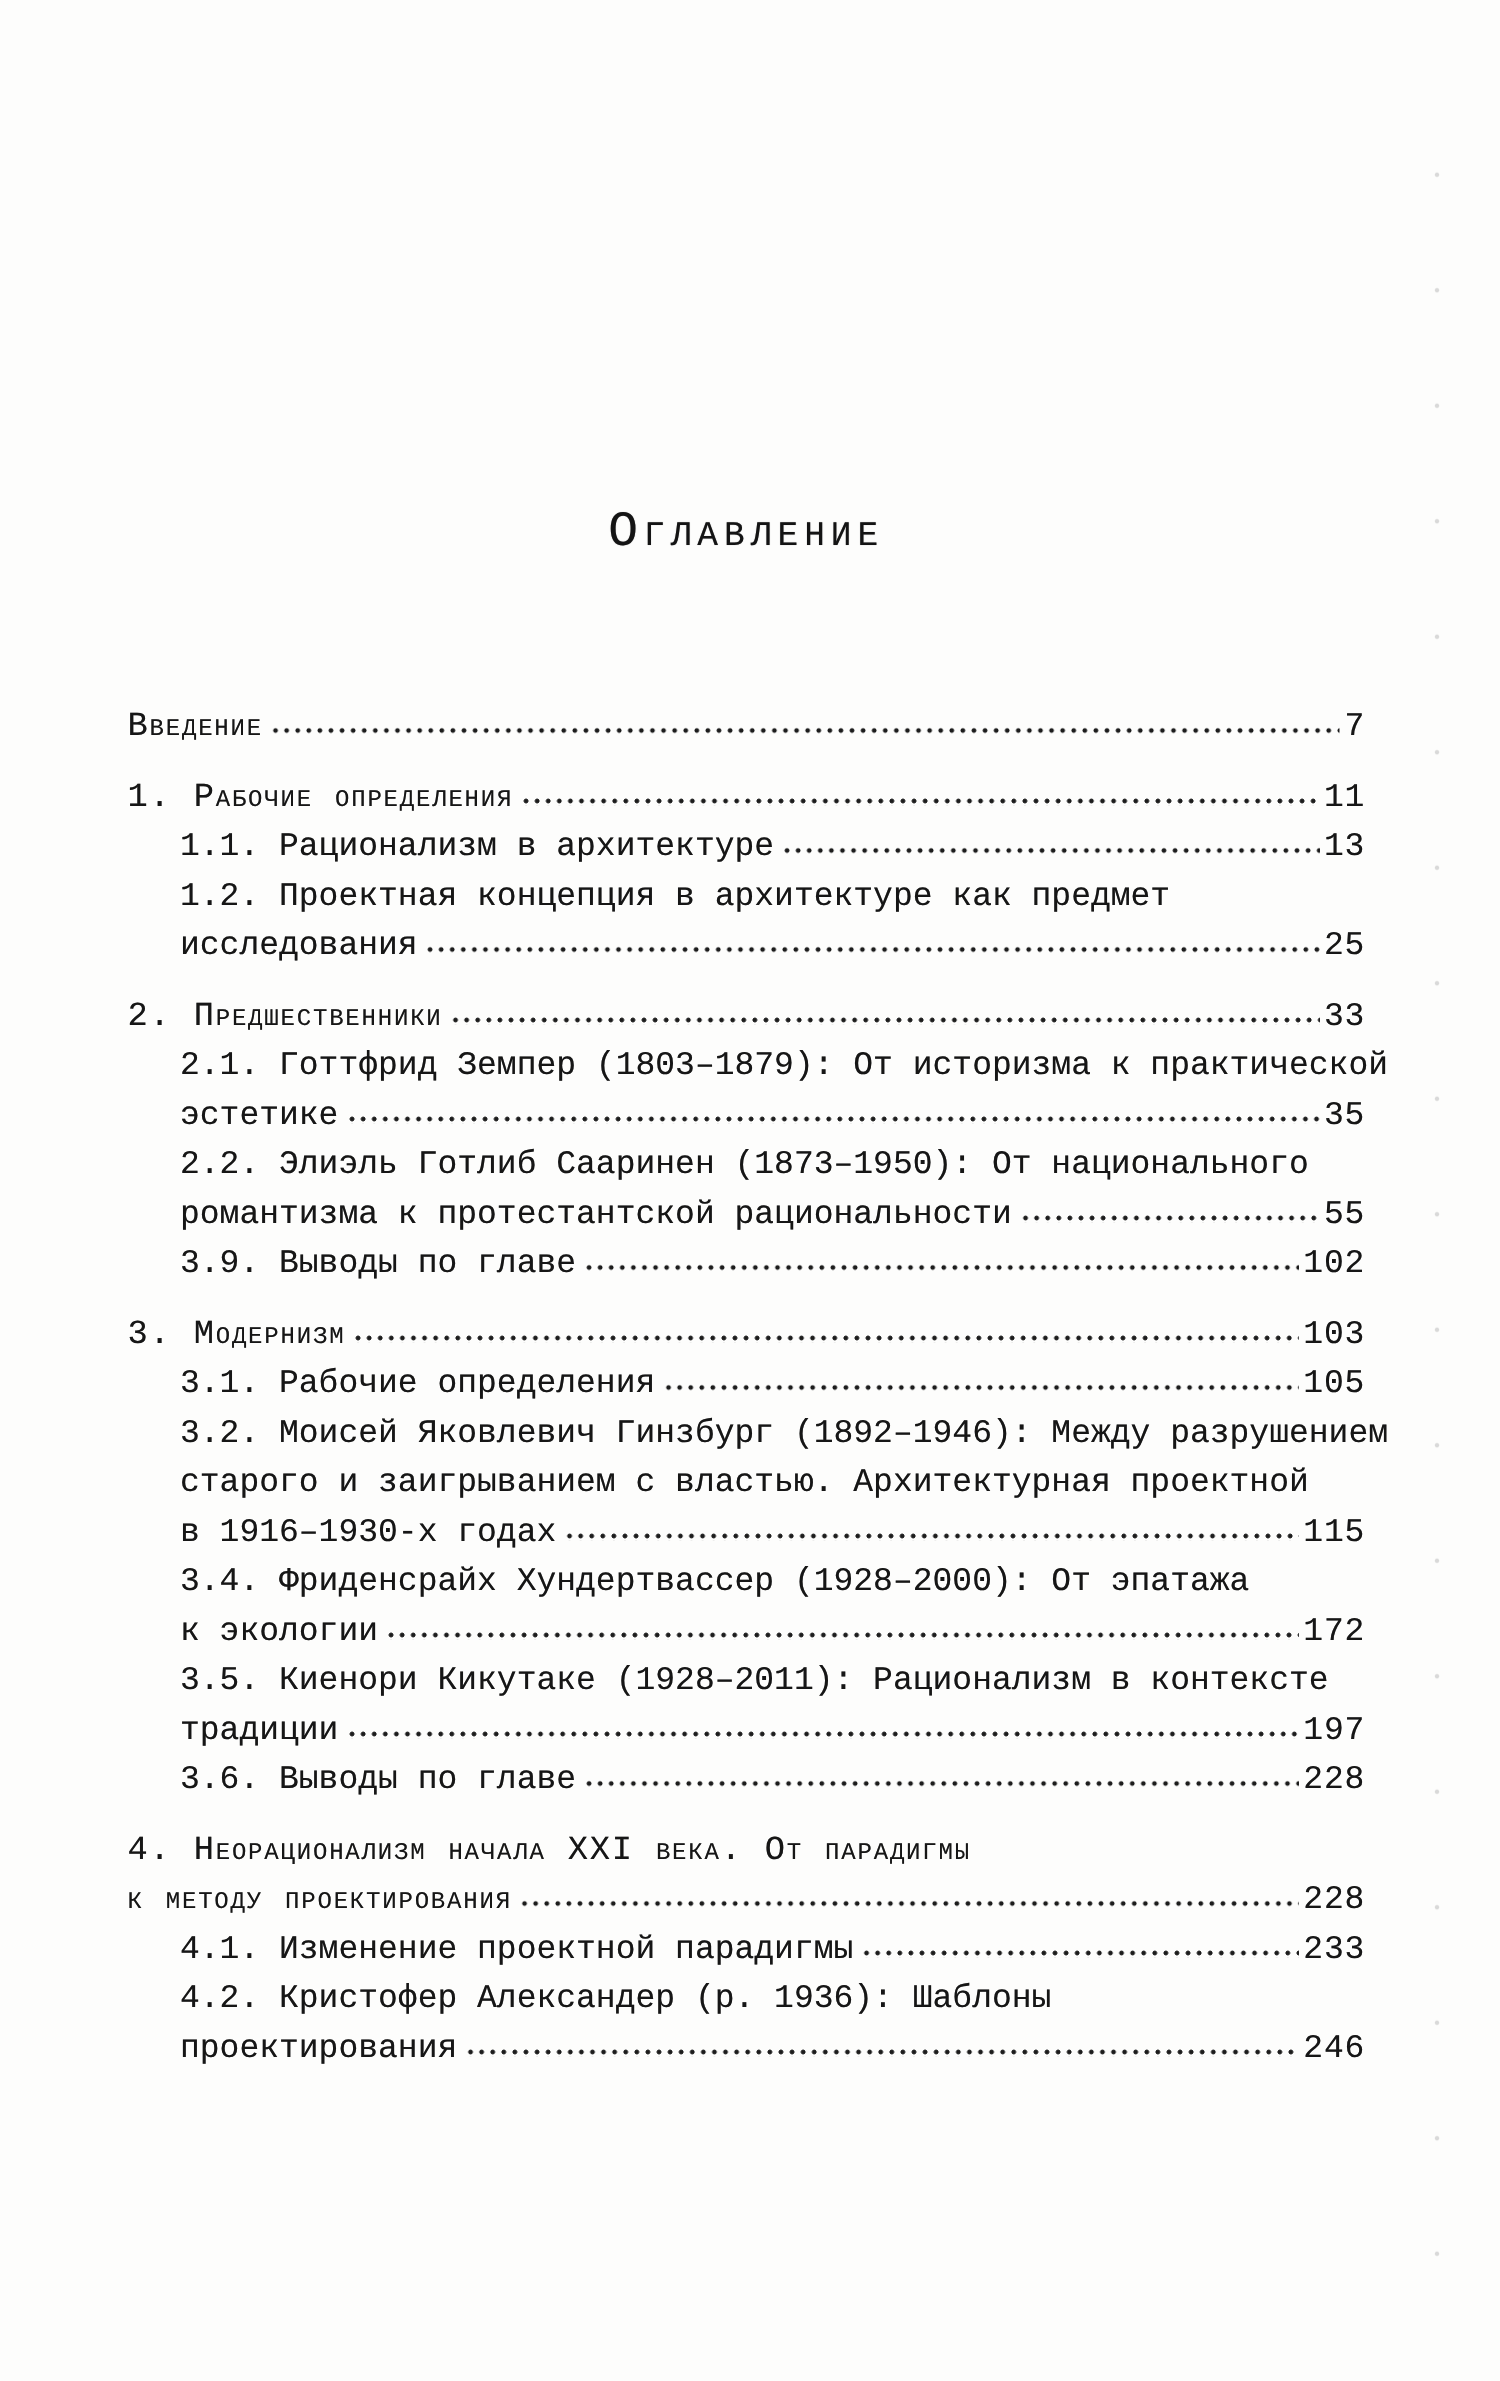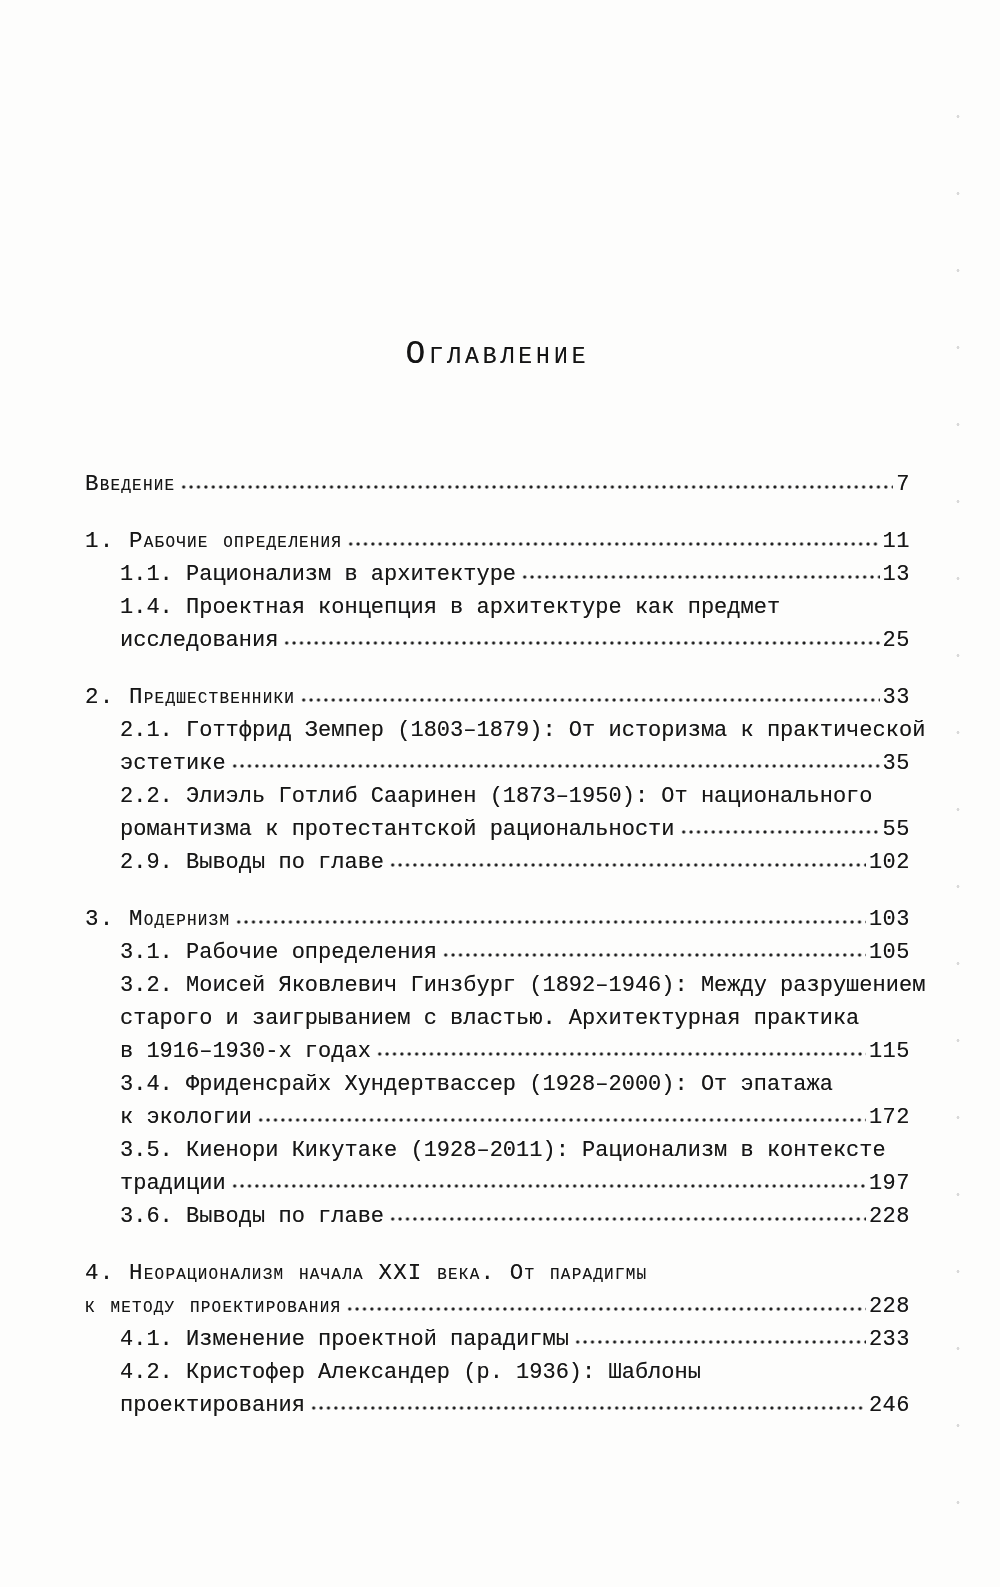--- a/index.html
+++ b/index.html
@@ -40,21 +40,21 @@
     font-size: 33px;
     line-height: 1.25;
     font-weight: normal;
     font-variant: small-caps;
     letter-spacing: 4px;
     color: #141414;
     text-shadow: 0 0 0.5px rgba(20,20,20,0.55);
   }
   .entries { }
   .entry { }
-  .entry.chapter { margin-top: 24px; }
+  .entry.chapter { margin-top: 14px; }
   .entry.chapter:first-child { margin-top: 0; }
   .row {
     display: flex;
     align-items: baseline;
     line-height: 33px;
     font-size: 22px;
     text-shadow: 0 0 0.4px rgba(20,20,20,0.5);
   }
   .entry.section .row { padding-left: 35px; }
   .entry.chapter .row .txt {
@@ -102,21 +102,21 @@
         </div>
         <div class="entry section">
           <div class="row">
             <span class="txt">1.1. Рационализм в архитектуре</span>
             <span class="leader"></span>
             <span class="pagenum">13</span>
           </div>
         </div>
         <div class="entry section">
           <div class="row">
-            <span class="txt">1.4. Проектная концепция в архитектуре как предмет</span>
+            <span class="txt">1.2. Проектная концепция в архитектуре как предмет</span>
           </div>
           <div class="row">
             <span class="txt">исследования</span>
             <span class="leader"></span>
             <span class="pagenum">25</span>
           </div>
         </div>
         <div class="entry chapter">
           <div class="row">
             <span class="txt">2. Предшественники</span>
@@ -139,21 +139,21 @@
             <span class="txt">2.2. Элиэль Готлиб Сааринен (1873–1950): От национального</span>
           </div>
           <div class="row">
             <span class="txt">романтизма к протестантской рациональности</span>
             <span class="leader"></span>
             <span class="pagenum">55</span>
           </div>
         </div>
         <div class="entry section">
           <div class="row">
-            <span class="txt">2.9. Выводы по главе</span>
+            <span class="txt">3.9. Выводы по главе</span>
             <span class="leader"></span>
             <span class="pagenum">102</span>
           </div>
         </div>
         <div class="entry chapter">
           <div class="row">
             <span class="txt">3. Модернизм</span>
             <span class="leader"></span>
             <span class="pagenum">103</span>
           </div>
@@ -163,21 +163,21 @@
             <span class="txt">3.1. Рабочие определения</span>
             <span class="leader"></span>
             <span class="pagenum">105</span>
           </div>
         </div>
         <div class="entry section">
           <div class="row">
             <span class="txt">3.2. Моисей Яковлевич Гинзбург (1892–1946): Между разрушением</span>
           </div>
           <div class="row">
-            <span class="txt">старого и заигрыванием с властью. Архитектурная практика</span>
+            <span class="txt">старого и заигрыванием с властью. Архитектурная проектной</span>
           </div>
           <div class="row">
             <span class="txt">в 1916–1930-х годах</span>
             <span class="leader"></span>
             <span class="pagenum">115</span>
           </div>
         </div>
         <div class="entry section">
           <div class="row">
             <span class="txt">3.4. Фриденсрайх Хундертвассер (1928–2000): От эпатажа</span>

